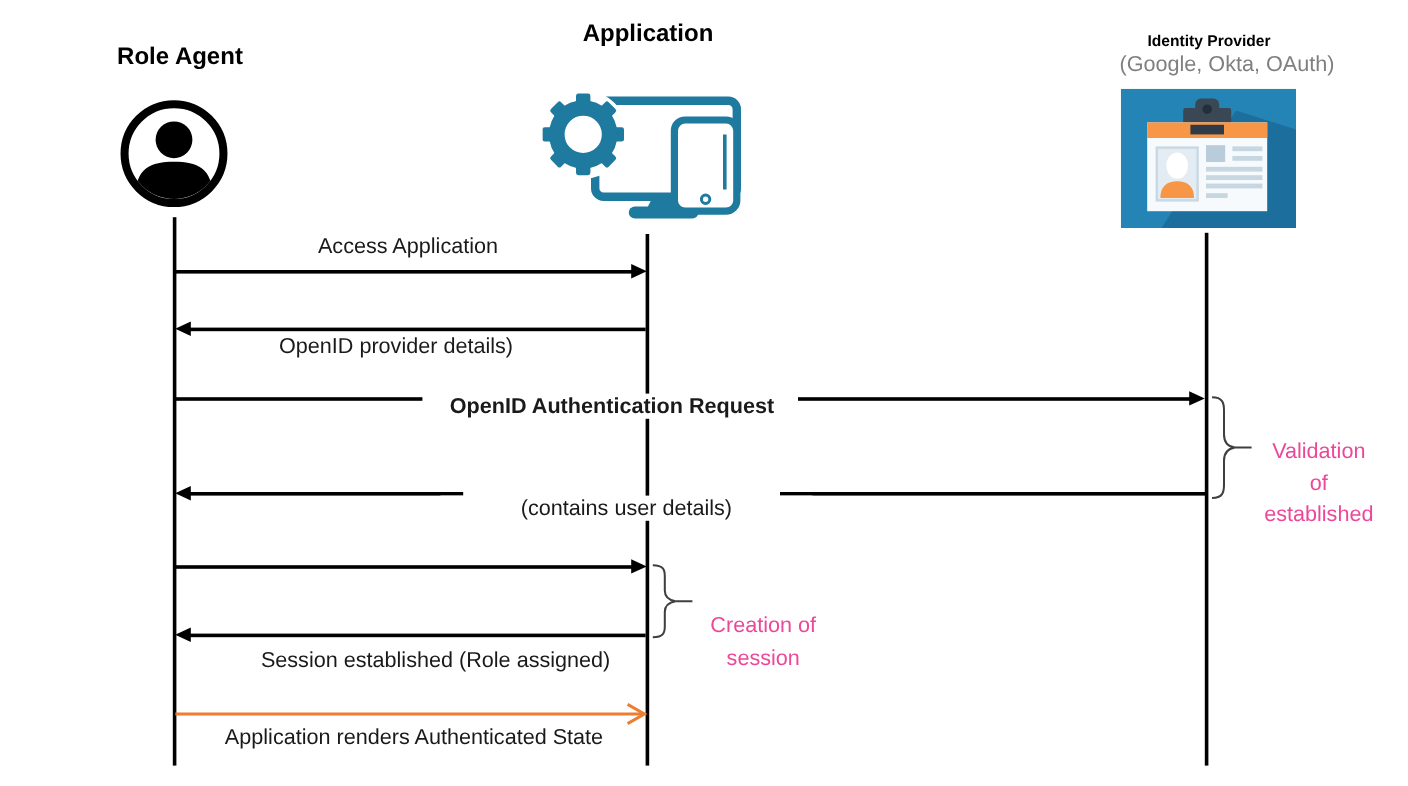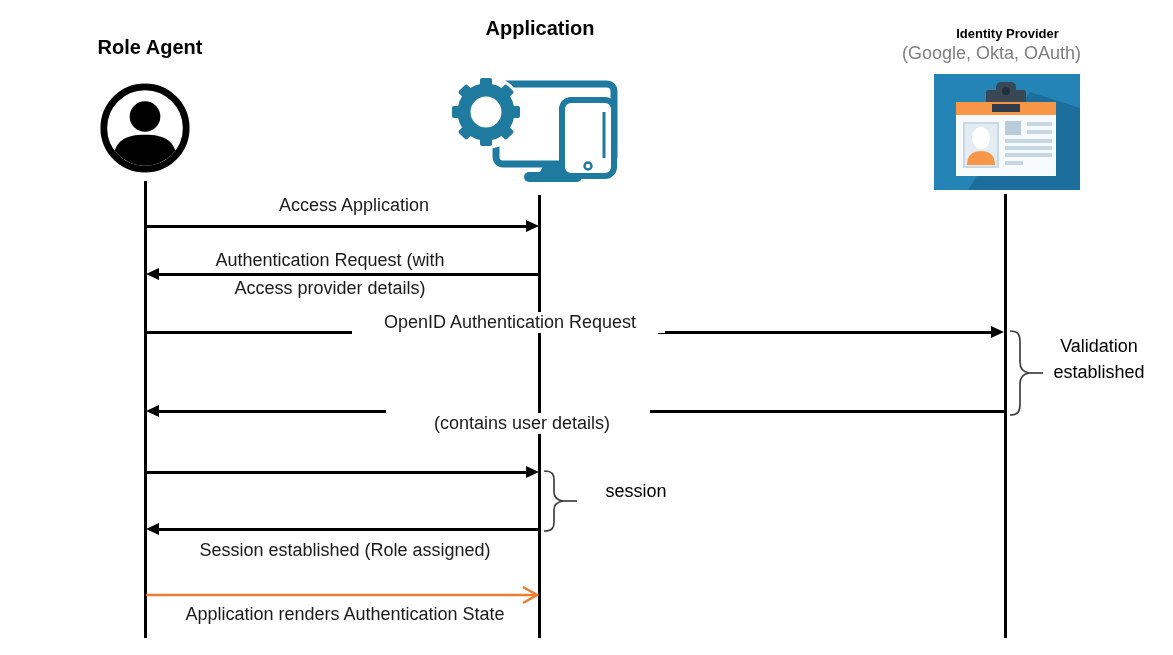--- a/index.html
+++ b/index.html
@@ -1,30 +1,30 @@
 <!DOCTYPE html>
 <html><head>
 <meta charset="utf-8">
 <style>
   html,body{margin:0;padding:0;background:#ffffff;}
   .canvas{
     position:relative;width:1173px;height:655px;background:#ffffff;overflow:hidden;
     font-family:"Liberation Sans", sans-serif;color:#111;
   }
   .actor-title{position:absolute;font-weight:bold;font-size:20px;text-align:center;color:#000;}
-  .actor-subtitle{position:absolute;font-size:18px;text-align:left;color:#7f7f7f;}
+  .actor-subtitle{position:absolute;font-size:18px;text-align:right;color:#7f7f7f;}
   .lifeline{position:absolute;width:3px;background:#000;z-index:1;}
   .msg-line{position:absolute;height:3px;background:#000;z-index:2;}
   .arrow-right{position:absolute;width:0;height:0;border-top:6px solid transparent;
     border-bottom:6px solid transparent;border-left:13px solid #000;z-index:2;}
   .arrow-left{position:absolute;width:0;height:0;border-top:6px solid transparent;
     border-bottom:6px solid transparent;border-right:13px solid #000;z-index:2;}
   .msg-label{position:absolute;font-size:18px;text-align:center;white-space:nowrap;z-index:3;color:#1a1a1a;}
   .msg-label.inline{background:#ffffff;padding:0 5px;}
-  .annotation{position:absolute;font-size:18px;text-align:center;color:#000000;z-index:3;}
+  .annotation{position:absolute;font-size:18px;text-align:center;color:#ec4899;z-index:3;margin-top:30px;}
   .icon{position:absolute;z-index:2;}
   svg{display:block;}
 </style>
 </head>
 <body>
 
 <div class="canvas">
 
   <div class="actor-title" style="left:70px;top:36px;width:160px;">Role Agent</div>
   <div class="actor-title" style="left:460px;top:17px;width:160px;">Application</div>
@@ -91,68 +91,69 @@
       <rect x="71" y="72" width="47" height="4" fill="#C6D7E2"></rect>
       <rect x="71" y="79" width="47" height="4" fill="#C6D7E2"></rect>
       <rect x="71" y="87" width="18" height="4" fill="#C6D7E2"></rect>
     </svg>
   </div>
 
   <div class="lifeline" style="left:144px;top:181px;height:457px;"></div>
   <div class="lifeline" style="left:538px;top:195px;height:443px;"></div>
   <div class="lifeline" style="left:1004px;top:194px;height:444px;"></div>
 
-  <div class="msg-label" style="left:204px;top:195px;width:300px;">Access Application</div>
+  <div class="msg-label" style="left:190px;top:195px;width:300px;">Access Application</div>
   <div class="msg-line" style="left:146px;top:225px;width:382px;"></div>
   <div class="arrow-right" style="left:526px;top:220px;"></div>
 
-  <div class="msg-label" style="left:180px;top:250px;width:300px;">Authentication Request (with</div>
-  <div class="msg-label" style="left:180px;top:278px;width:300px;">Access provider details)</div>
+  <div class="msg-label" style="left:180px;top:278px;width:300px;">OpenID provider details)</div>
   <div class="msg-line" style="left:158px;top:273px;width:380px;"></div>
   <div class="arrow-left" style="left:146px;top:268px;"></div>
 
   <div class="msg-line" style="left:146px;top:331px;width:206px;"></div>
   <div class="msg-line" style="left:658px;top:331px;width:334px;"></div>
   <div class="arrow-right" style="left:991px;top:326px;"></div>
-  <div class="msg-label inline" style="left:355px;top:312px;width:300px;">OpenID Authentication Request</div>
+  <div class="msg-label inline" style="left:355px;top:328px;width:300px;font-weight:bold;">OpenID Authentication Request</div>
 
   <div class="msg-line" style="left:158px;top:410px;width:228px;"></div>
   <div class="msg-line" style="left:650px;top:410px;width:356px;"></div>
   <div class="arrow-left" style="left:146px;top:405px;"></div>
   <div class="msg-label inline" style="left:367px;top:413px;width:300px;">(contains user details)</div>
 
   <div class="msg-line" style="left:146px;top:471px;width:382px;"></div>
   <div class="arrow-right" style="left:526px;top:466px;"></div>
 
   <div class="msg-line" style="left:158px;top:528px;width:380px;"></div>
   <div class="arrow-left" style="left:146px;top:523px;"></div>
-  <div class="msg-label" style="left:170px;top:540px;width:350px;">Session established (Role assigned)</div>
+  <div class="msg-label" style="left:188px;top:540px;width:350px;">Session established (Role assigned)</div>
 
   <div class="icon" style="left:146px;top:584px;z-index:2;">
     <svg width="395" height="22" viewBox="0 0 395 22">
       <line x1="0" y1="11" x2="389" y2="11" stroke="#ED7D31" stroke-width="2.5"></line>
       <polyline points="377,3 391,11 377,19" fill="none" stroke="#ED7D31" stroke-width="2.5"></polyline>
     </svg>
   </div>
-  <div class="msg-label" style="left:160px;top:604px;width:370px;">Application renders Authentication State</div>
+  <div class="msg-label" style="left:160px;top:604px;width:370px;">Application renders Authenticated State</div>
 
   <div class="icon" style="left:1007px;top:329px;z-index:2;">
     <svg width="38" height="88" viewBox="0 0 38 88">
       <path d="M3,2 C12,2 13,7 13,13 L13,33 C13,40 16,43 22,44 C16,45 13,48 13,55 L13,75 C13,81 12,86 3,86" fill="none" stroke="#3f3f3f" stroke-width="1.7"></path>
       <line x1="22" y1="44" x2="36" y2="44" stroke="#3f3f3f" stroke-width="1.7"></line>
     </svg>
   </div>
   <div class="annotation" style="left:1038px;top:333px;width:122px;line-height:26px;">
     <div>Validation</div>
+    <div>of</div>
     <div>established</div>
   </div>
 
   <div class="icon" style="left:541px;top:469px;z-index:2;">
     <svg width="38" height="64" viewBox="0 0 38 64">
       <path d="M3,2 C12,2 13,6 13,11 L13,23 C13,28 16,31 22,32 C16,33 13,36 13,41 L13,53 C13,58 12,62 3,62" fill="none" stroke="#3f3f3f" stroke-width="1.7"></path>
       <line x1="22" y1="32" x2="36" y2="32" stroke="#3f3f3f" stroke-width="1.7"></line>
     </svg>
   </div>
   <div class="annotation" style="left:574px;top:478px;width:124px;line-height:27px;">
+    <div>Creation of</div>
     <div>session</div>
   </div>
 
 </div>
 
 </body></html>

